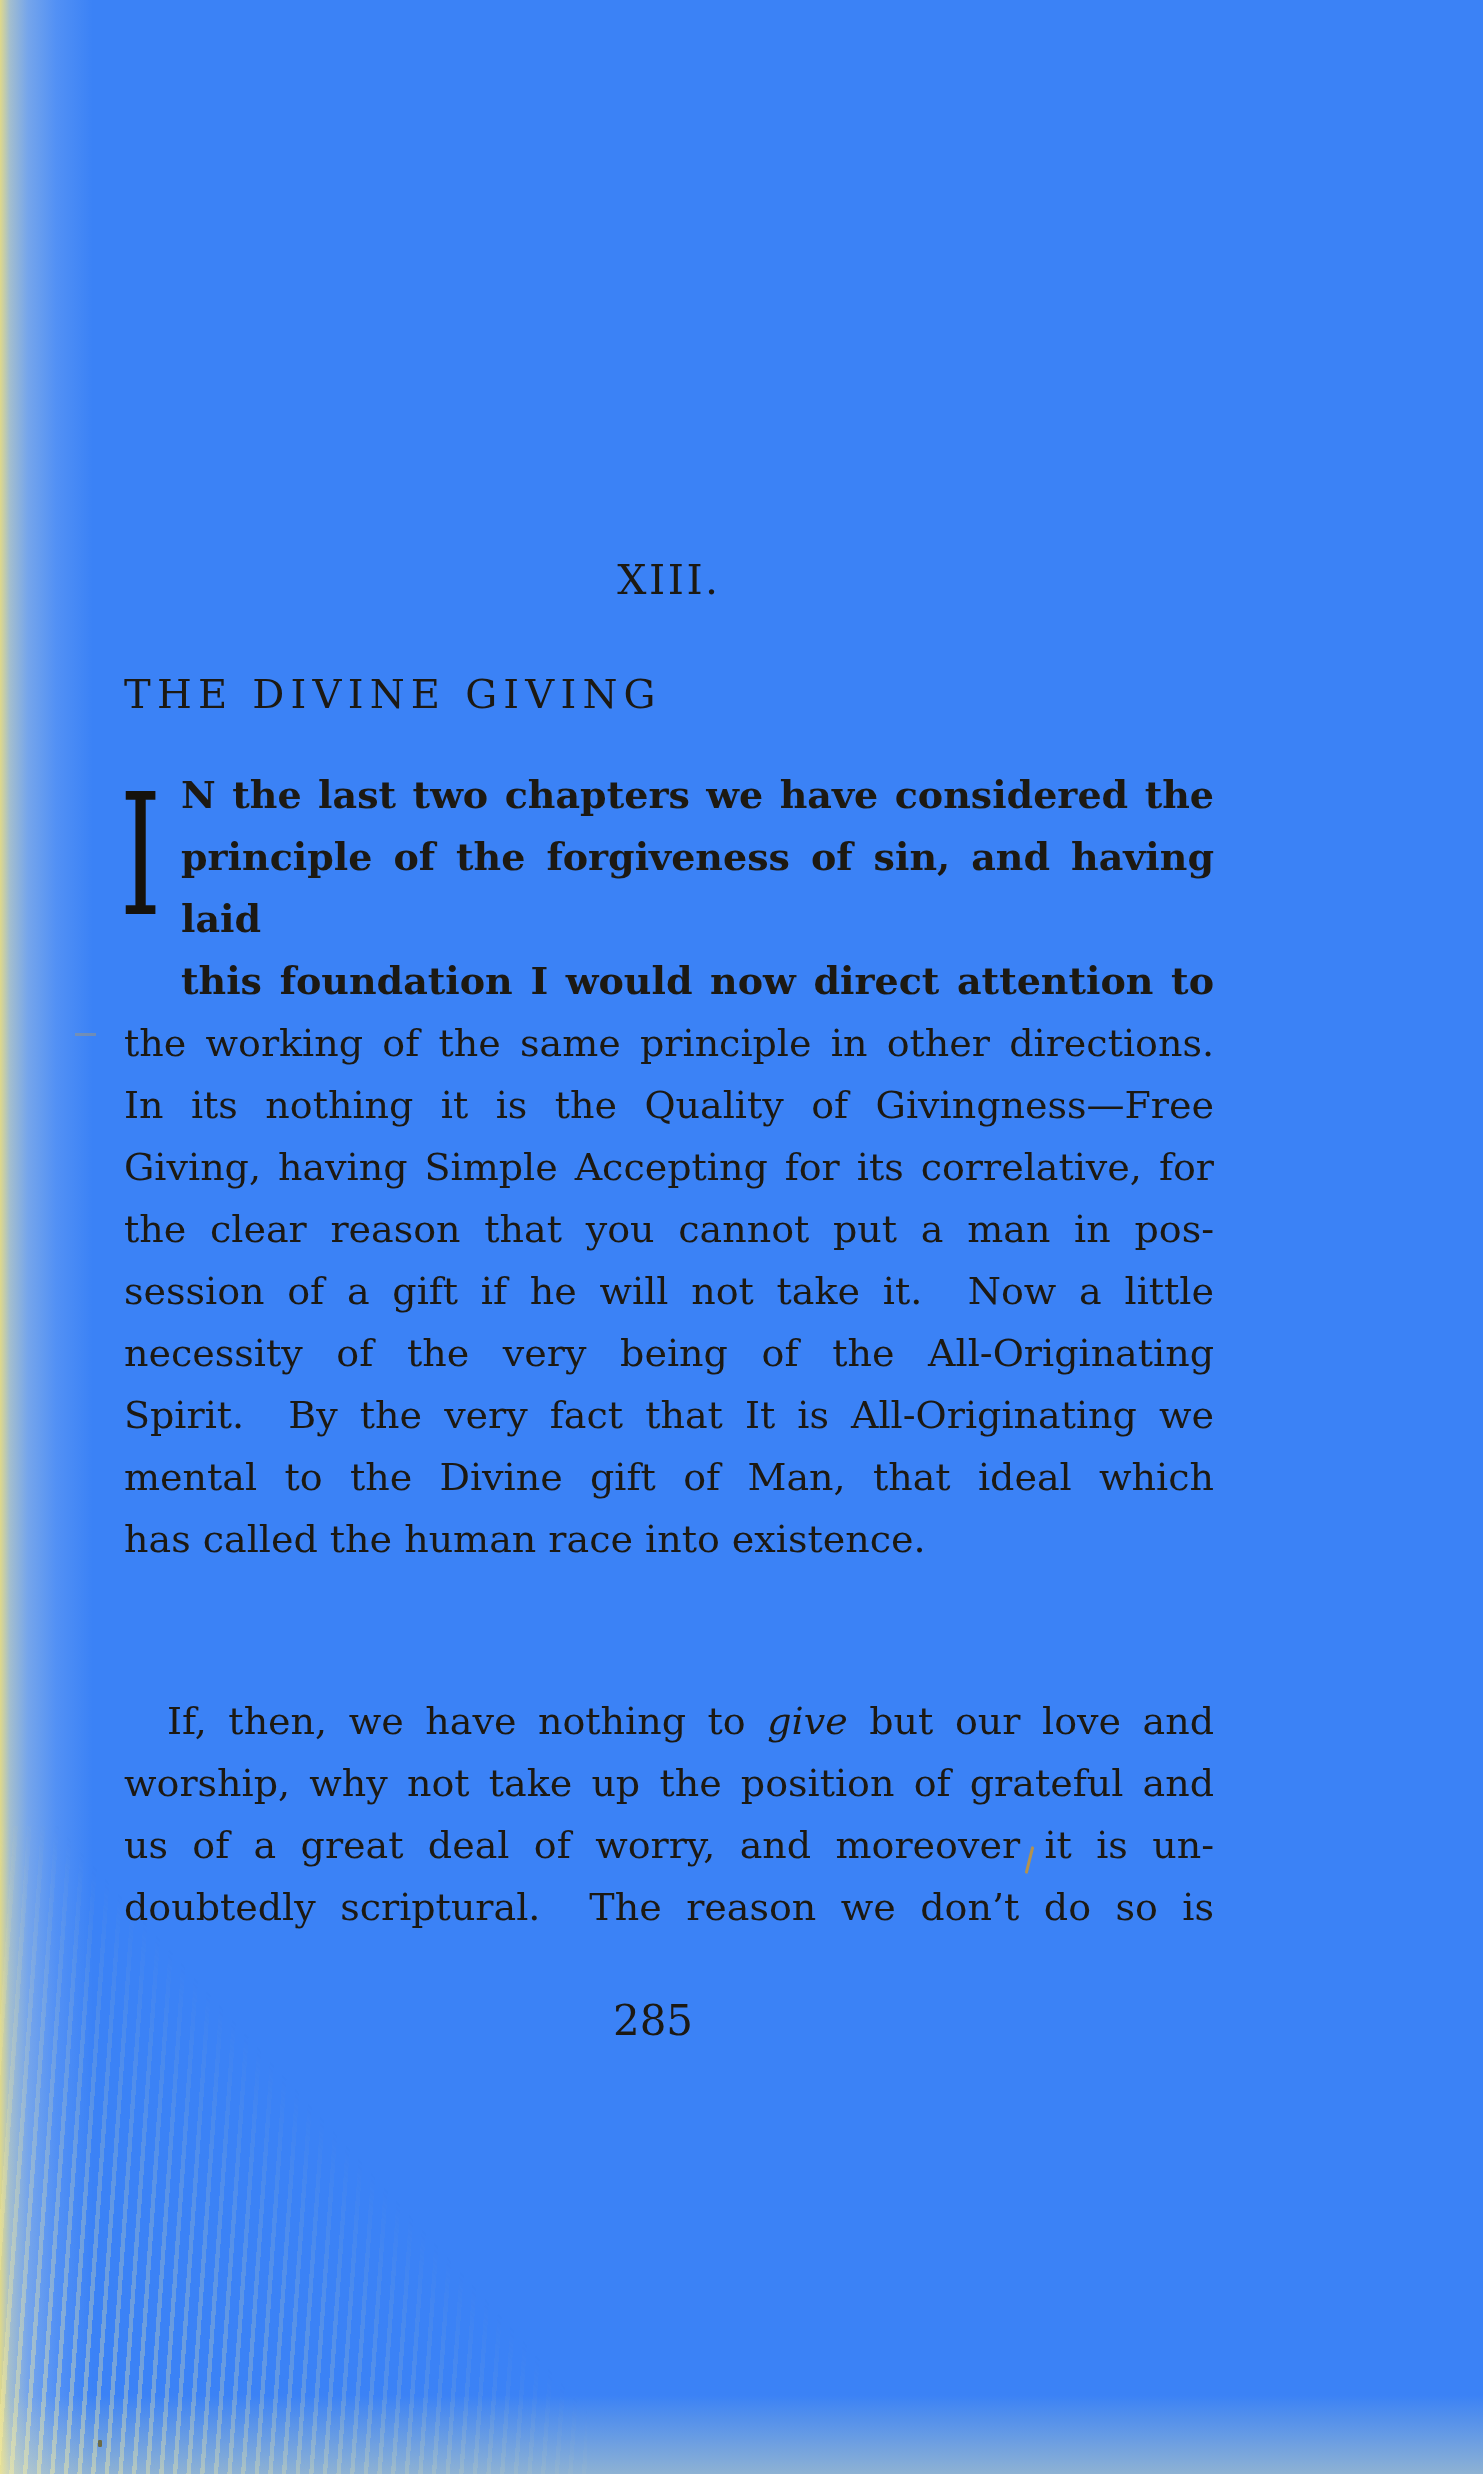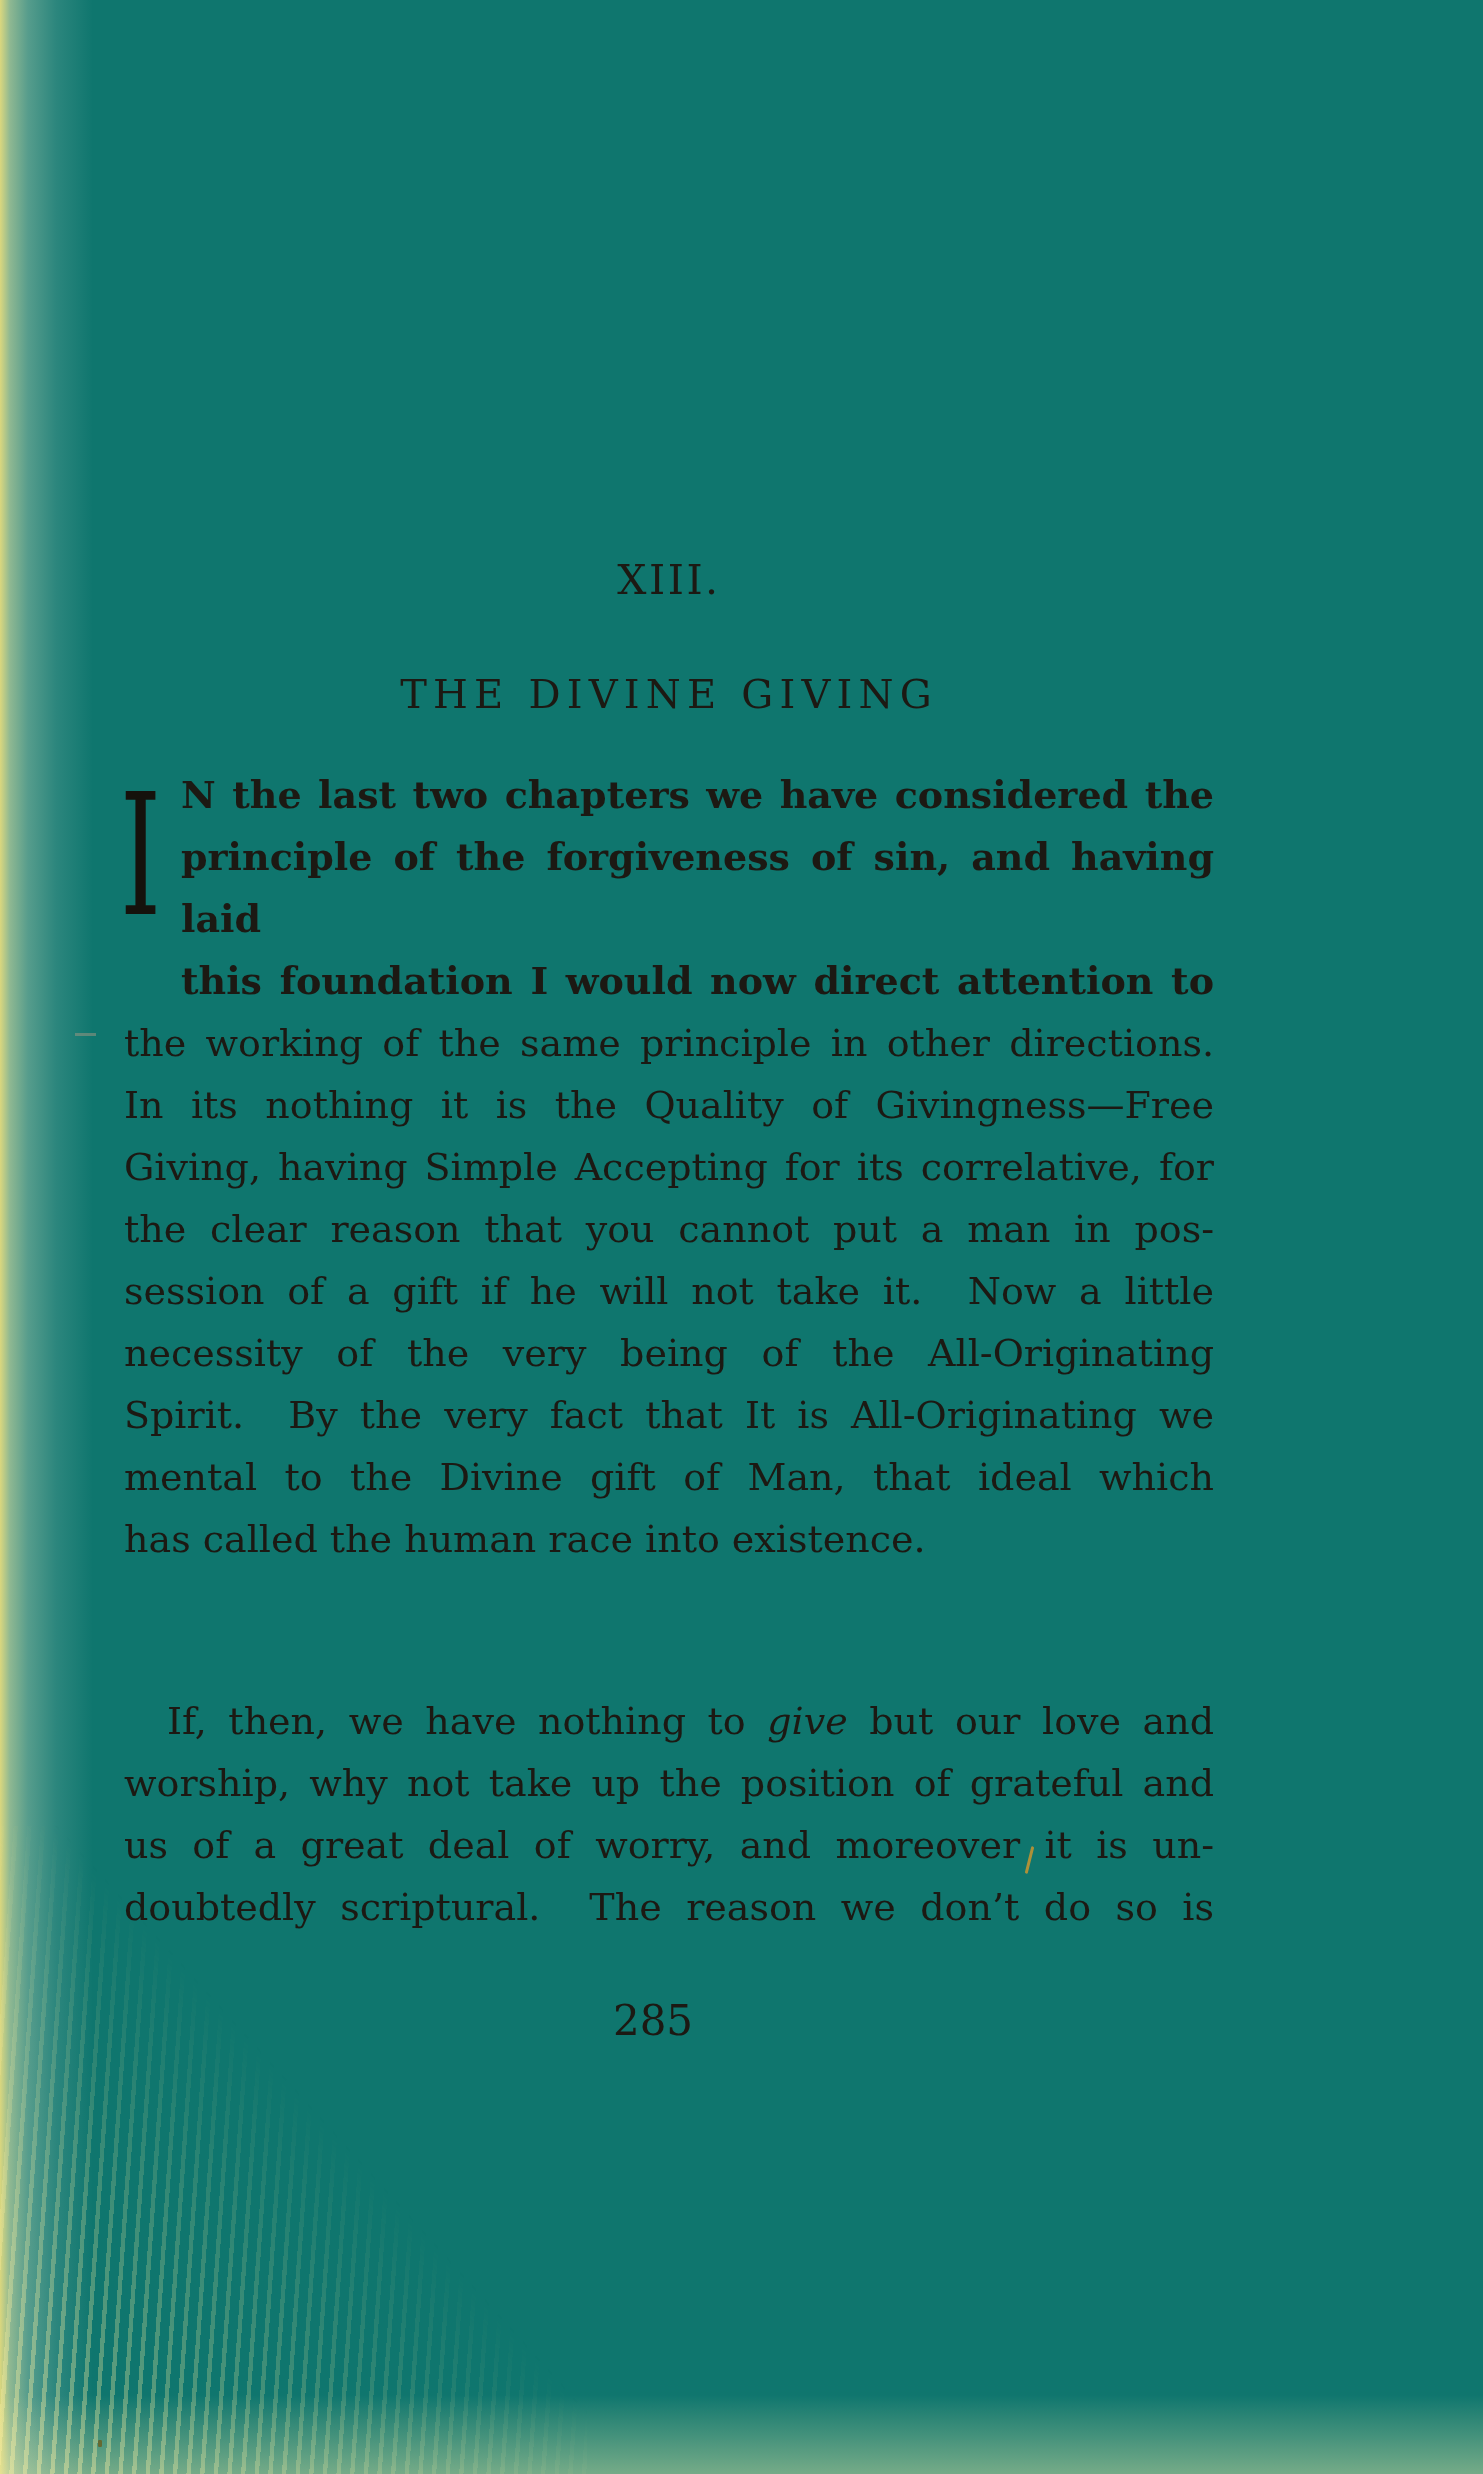--- a/index.html
+++ b/index.html
@@ -4,21 +4,21 @@
 <style>
   html, body {
     margin: 0;
     padding: 0;
     background: #e8e4d4;
   }
   .page {
     position: relative;
     width: 1484px;
     height: 2475px;
-    background: #0f766e;
+    background: #3b82f6;
     overflow: hidden;
     font-family: "DejaVu Serif", "Liberation Serif", serif;
     color: #1c1913;
   }
   
   .edge-tint {
     position: absolute;
     inset: 0;
     pointer-events: none;
     background: linear-gradient(90deg,
@@ -62,21 +62,20 @@
     text-align: center;
   }
   .chapter-title {
     position: absolute;
     left: 124px;
     width: 1090px;
     top: 670px;
     line-height: 49px;
     font-size: 40px;
     letter-spacing: 6.2px;
-    text-align: center;
     white-space: nowrap;
   }
   .para {
     position: absolute;
     left: 124px;
     width: 1090px;
     font-size: 38px;
   }
   .para1 { top: 764px; }
   .para2 { top: 1690px; }

